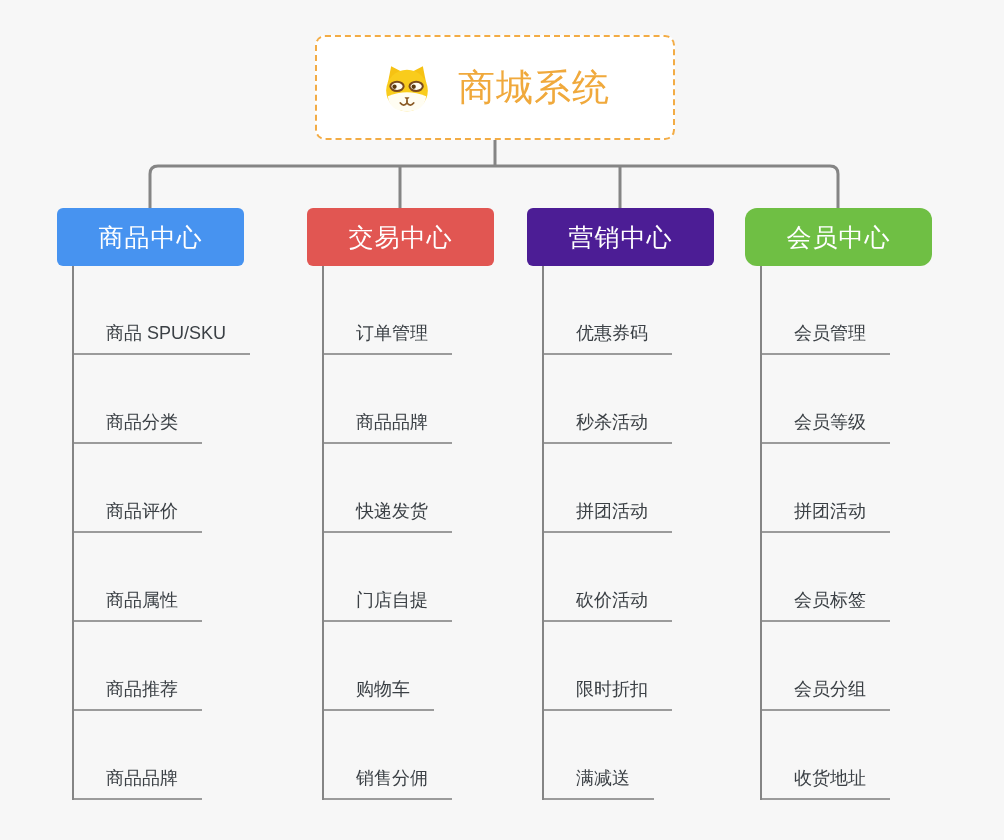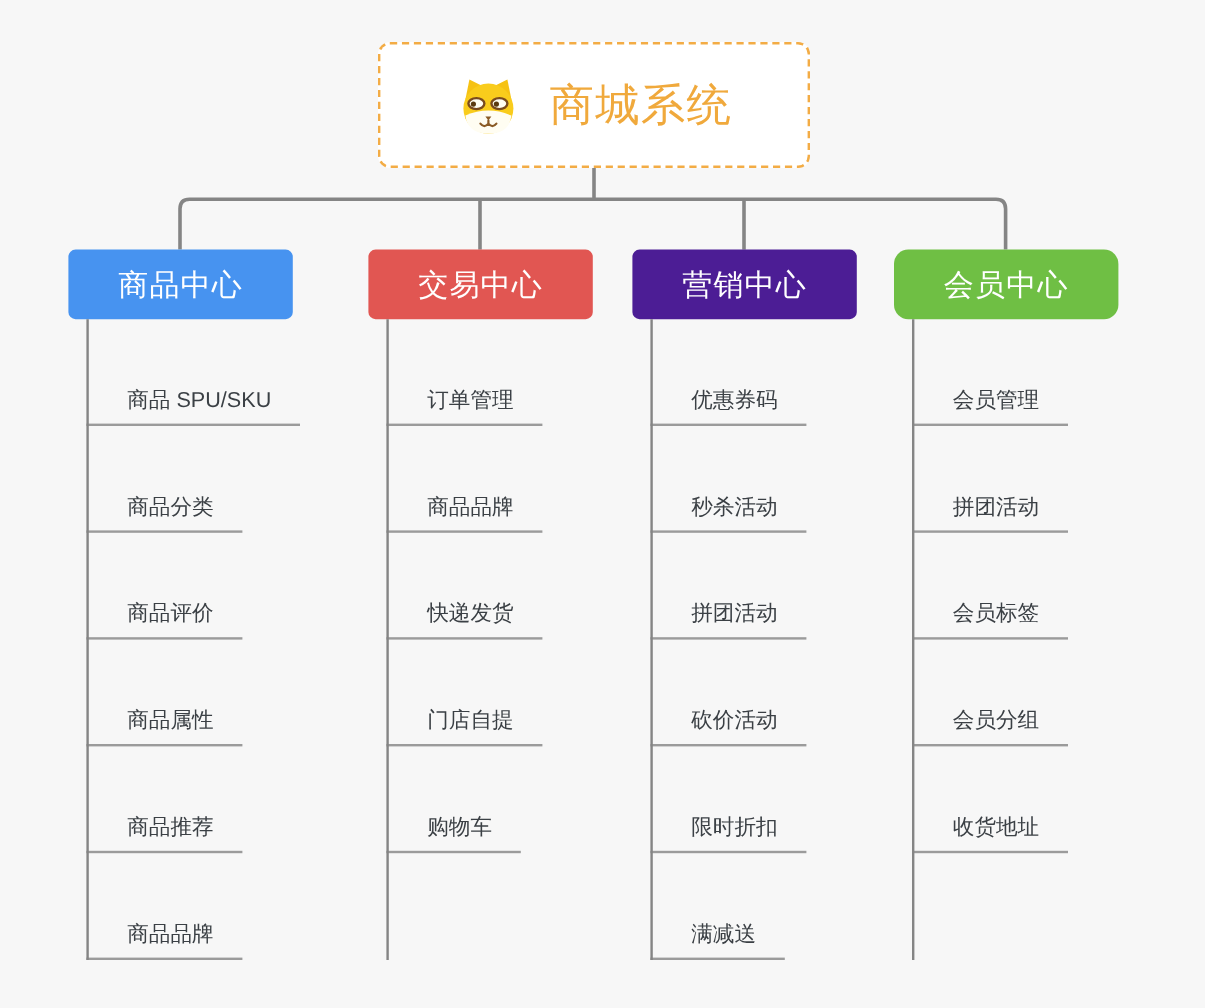--- a/index.html
+++ b/index.html
@@ -133,20 +133,23 @@
       </div>
     <div class="child-row">
         <span class="child-node">快递发货</span>
       </div>
     <div class="child-row">
         <span class="child-node">门店自提</span>
       </div>
     <div class="child-row">
         <span class="child-node">购物车</span>
       </div>
+    <div class="child-row">
+        <span class="child-node">销售分佣</span>
+      </div>
   </div>
 
   <div class="branch b2">
     <div class="branch-header" style="background: #4c1d95;">营销中心</div>
     <div class="trunk"></div>
     <div class="child-row">
         <span class="child-node">优惠券码</span>
       </div>
     <div class="child-row">
         <span class="child-node">秒杀活动</span>
@@ -165,20 +168,23 @@
       </div>
   </div>
 
   <div class="branch b3">
     <div class="branch-header" style="background: rgb(111, 191, 68); border-radius: 12px;">会员中心</div>
     <div class="trunk"></div>
     <div class="child-row">
         <span class="child-node">会员管理</span>
       </div>
     <div class="child-row">
+        <span class="child-node">会员等级</span>
+      </div>
+    <div class="child-row">
         <span class="child-node">拼团活动</span>
       </div>
     <div class="child-row">
         <span class="child-node">会员标签</span>
       </div>
     <div class="child-row">
         <span class="child-node">会员分组</span>
       </div>
     <div class="child-row">
         <span class="child-node">收货地址</span>

